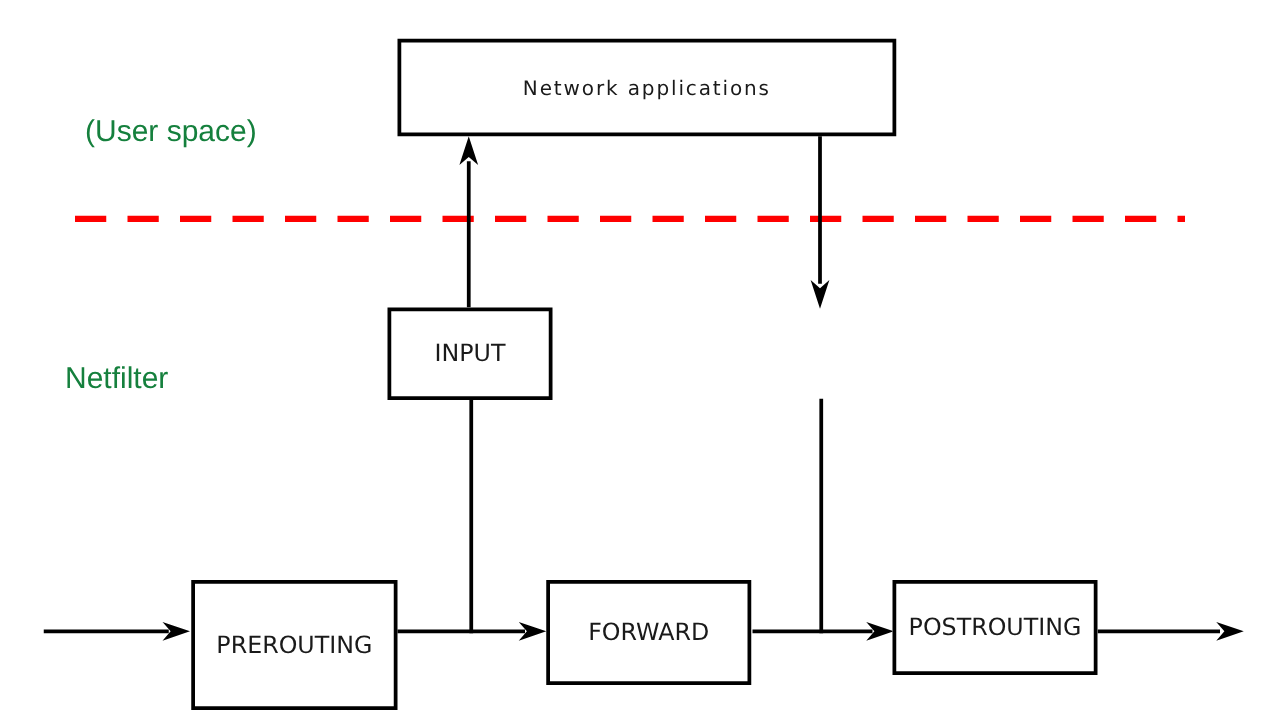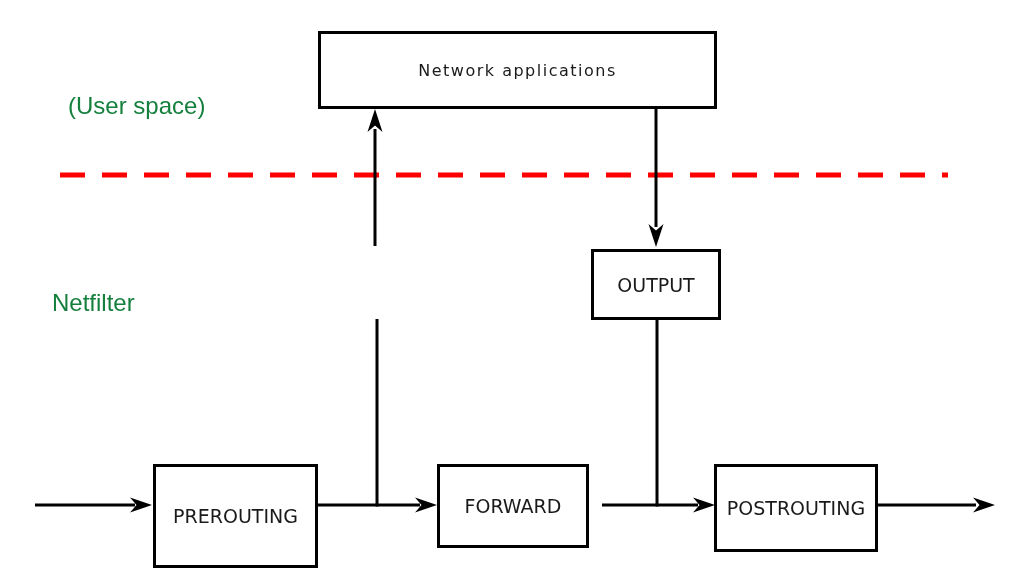--- a/index.html
+++ b/index.html
@@ -37,22 +37,22 @@
     font-size: 16px;
     letter-spacing: 1.5px;
   }
   .node-chain {
     font-size: 19px;
     letter-spacing: 0px;
   }
   .node-input       { left: 310px; top: 246px; width: 132px; height: 74px; }
   .node-output      { left: 591px; top: 249px; width: 130px; height: 71px; }
   .node-prerouting  { left: 153px; top: 464px; width: 165px; height: 104px; }
-  .node-forward     { left: 437px; top: 464px; width: 152px; height: 84px; }
-  .node-postrouting { left: 714px; top: 464px; width: 164px; height: 88px; text-align: right; }
+  .node-forward     { left: 437px; top: 464px; width: 164px; height: 84px; }
+  .node-postrouting { left: 714px; top: 464px; width: 164px; height: 76px; text-align: right; }
   .red-label {
     position: absolute;
     color: #15803d;
     font-family: "Liberation Sans", sans-serif;
     font-size: 24px;
     line-height: 1.1;
     white-space: nowrap;
   }
   .label-user-space   { left: 68px; top: 93px; }
   .label-kernel-space { left: 68px; top: 234px; }
@@ -87,24 +87,24 @@
     <polygon points="715,505 693,497.5 699.5,505 693,512.5" fill="#000"></polygon>
 
     <line x1="878" y1="505" x2="976" y2="505" stroke="#000" stroke-width="3"></line>
     <polygon points="995,505 973,497.5 979.5,505 973,512.5" fill="#000"></polygon>
   </svg>
 
   <div class="node node-netapp">
     <span>Network applications</span>
   </div>
 
+  <div class="node node-chain node-input">
+    <span>INPUT</span>
+  </div>
 
-  <div class="node node-chain node-output">
-    <span>OUTPUT</span>
-  </div>
 
   <div class="node node-chain node-prerouting">
     <span>PREROUTING</span>
   </div>
 
   <div class="node node-chain node-forward">
     <span>FORWARD</span>
   </div>
 
   <div class="node node-chain node-postrouting">

